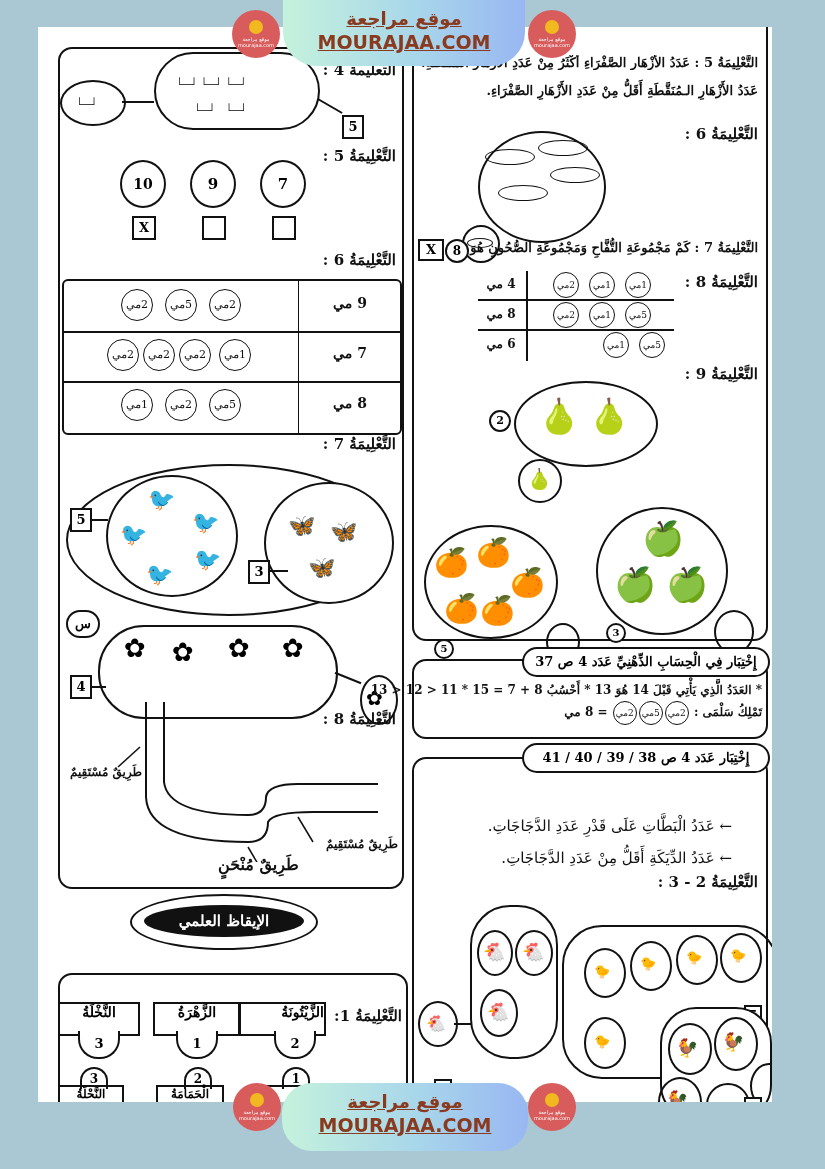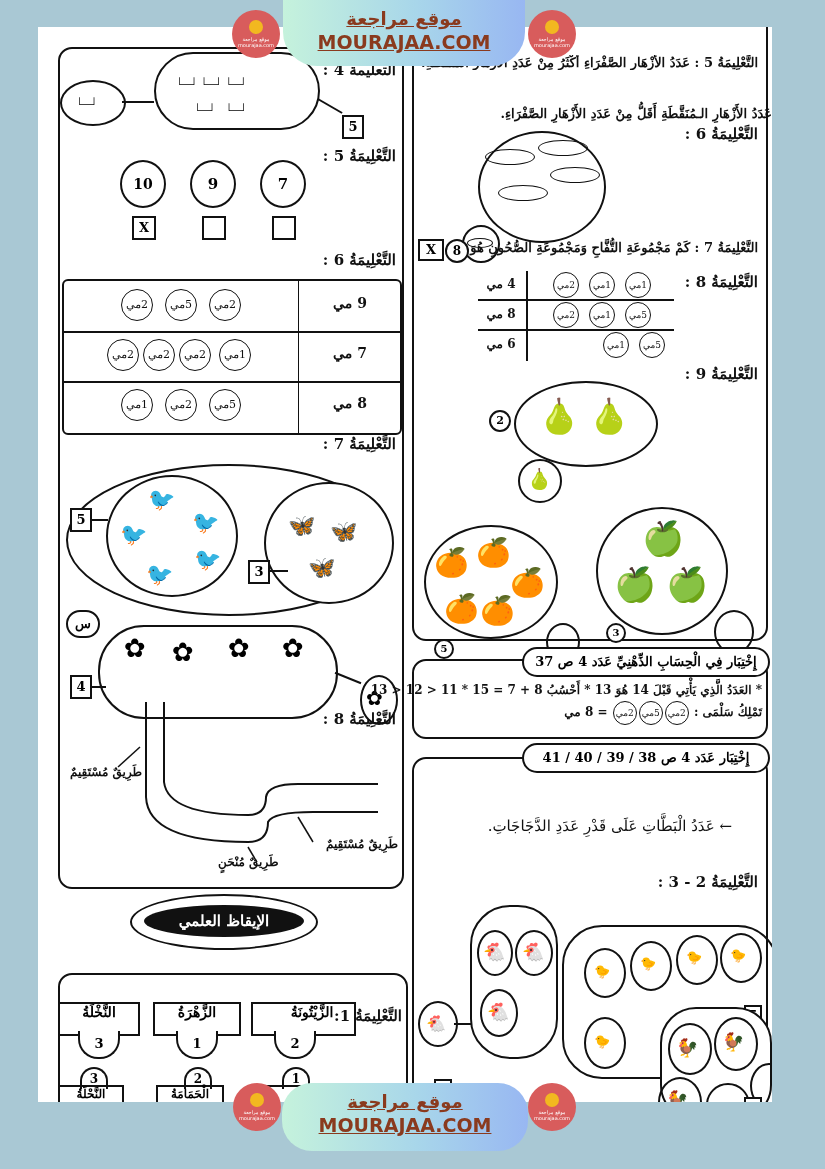--- a/index.html
+++ b/index.html
@@ -98,45 +98,45 @@
   <div class="lbl" style="right:376px;top:683px;">التَّعْلِيمَةُ 8 :</div>
   <svg style="position:absolute;left:60px;top:675px;" width="280" height="160" viewBox="0 0 280 160">
     <path d="M48 0 V95 Q50 140 150 140 Q170 140 170 120 Q175 110 215 110 H280" fill="none" stroke="#111" stroke-width="2"></path>
     <path d="M66 0 V80 Q70 113 150 113 Q168 113 168 95 Q170 82 200 82 H280" fill="none" stroke="#111" stroke-width="2"></path>
     <path d="M42 45 L20 65" stroke="#111" stroke-width="1.5"></path>
     <path d="M200 115 L215 140" stroke="#111" stroke-width="1.5"></path>
     <path d="M150 145 L160 162" stroke="#111" stroke-width="1.5"></path>
   </svg>
   <div class="ar" style="position:absolute;left:32px;top:738px;font-size:12px;font-weight:bold;">طَرِيقٌ مُسْتَقِيمٌ</div>
   <div class="ar" style="position:absolute;left:288px;top:810px;font-size:12px;font-weight:bold;">طَرِيقٌ مُسْتَقِيمٌ</div>
-  <div class="ar" style="position:absolute;left:180px;top:828px;font-size:12px;font-weight:bold;text-align:right;">طَرِيقٌ مُنْحَنٍ</div>
+  <div class="ar" style="position:absolute;left:180px;top:828px;font-size:16px;font-weight:bold;text-align:right;">طَرِيقٌ مُنْحَنٍ</div>
 
   <div style="position:absolute;left:92px;top:867px;width:184px;height:52px;border:2px solid #111;border-radius:50%;background:#fff;">
     <div style="margin:9px auto;width:160px;height:32px;border-radius:50%;background:#111;color:#fff;font:bold 15px 'DejaVu Serif',serif;text-align:center;line-height:32px;direction:rtl;">الإيقاظ العلمي</div>
   </div>
 
   <div class="box" style="left:20px;top:946px;width:346px;height:160px;"></div>
   <div class="lbl" style="right:370px;top:980px;">التَّعْلِيمَةُ 1:</div>
-  <div style="position:absolute;left:213px;top:975px;width:84px;height:30px;border:2px solid #111;text-align:center;line-height:30px;font:bold 14px 'DejaVu Serif',serif;direction:rtl;padding-left:17px;">الزَّيْتُونَةُ</div>
+  <div style="position:absolute;left:200px;top:975px;width:84px;height:30px;border:2px solid #111;text-align:right;line-height:30px;font:bold 14px 'DejaVu Serif',serif;direction:rtl;">الزَّيْتُونَةُ</div>
   <div style="position:absolute;left:115px;top:975px;width:84px;height:30px;border:2px solid #111;text-align:center;line-height:30px;font:bold 14px 'DejaVu Serif',serif;direction:rtl;">الزَّهْرَةُ</div>
   <div style="position:absolute;left:20px;top:975px;width:78px;height:30px;border:2px solid #111;text-align:center;line-height:30px;font:bold 14px 'DejaVu Serif',serif;direction:rtl;">النَّخْلَةُ</div>
   <div class="circ" style="left:236px;top:1004px;width:38px;height:26px;line-height:26px;font-size:13px;border-top:none;border-radius:0 0 20px 20px;">2</div>
   <div class="circ" style="left:138px;top:1004px;width:38px;height:26px;line-height:26px;font-size:13px;border-top:none;border-radius:0 0 20px 20px;">1</div>
   <div class="circ" style="left:40px;top:1004px;width:38px;height:26px;line-height:26px;font-size:13px;border-top:none;border-radius:0 0 20px 20px;">3</div>
   <div class="circ" style="left:244px;top:1040px;width:24px;height:20px;line-height:20px;font-size:12px;border-bottom:none;border-radius:14px 14px 0 0;">1</div>
   <div class="circ" style="left:146px;top:1040px;width:24px;height:20px;line-height:20px;font-size:12px;border-bottom:none;border-radius:14px 14px 0 0;">2</div>
   <div class="circ" style="left:42px;top:1040px;width:24px;height:20px;line-height:20px;font-size:12px;border-bottom:none;border-radius:14px 14px 0 0;">3</div>
   <div style="position:absolute;left:218px;top:1058px;width:76px;height:24px;border:2px solid #111;text-align:center;line-height:24px;font:bold 12px 'DejaVu Serif',serif;direction:rtl;">...</div>
   <div style="position:absolute;left:118px;top:1058px;width:64px;height:24px;border:2px solid #111;text-align:center;line-height:24px;font:bold 12px 'DejaVu Serif',serif;direction:rtl;">الْحَمَامَةُ</div>
   <div style="position:absolute;left:20px;top:1058px;width:62px;height:24px;border:2px solid #111;text-align:center;line-height:24px;font:bold 12px 'DejaVu Serif',serif;direction:rtl;">النَّحْلَةُ</div>
 
   <div class="box" style="left:374px;top:-20px;width:352px;height:630px;"></div>
 
   <div class="ar" style="position:absolute;right:14px;top:28px;font-size:13px;font-weight:bold;white-space:nowrap;width:340px;overflow:hidden;">التَّعْلِيمَةُ 5 : عَدَدُ الأَزْهَارِ الصَّفْرَاءِ أَكْثَرُ مِنْ عَدَدِ الأَزْهَارِ المُنَقَّطَةِ.</div>
-  <div class="ar" style="position:absolute;right:0;top:56px;font-size:13px;font-weight:bold;white-space:nowrap;margin-top:23px;">عَدَدُ الأَزْهَارِ الـمُنَقَّطَةِ أَقَلُّ مِنْ عَدَدِ الأَزْهَارِ الصَّفْرَاءِ.</div>
+  <div class="ar" style="position:absolute;right:14px;top:56px;font-size:13px;font-weight:bold;white-space:nowrap;">عَدَدُ الأَزْهَارِ الـمُنَقَّطَةِ أَقَلُّ مِنْ عَدَدِ الأَزْهَارِ الصَّفْرَاءِ.</div>
 
   <div class="lbl" style="right:14px;top:98px;">التَّعْلِيمَةُ 6 :</div>
   <div class="ell" style="left:440px;top:104px;width:124px;height:108px;"></div>
   <div class="ell" style="left:447px;top:122px;width:48px;height:14px;border-width:1.5px;"></div>
   <div class="ell" style="left:500px;top:113px;width:48px;height:14px;border-width:1.5px;"></div>
   <div class="ell" style="left:512px;top:140px;width:48px;height:14px;border-width:1.5px;"></div>
   <div class="ell" style="left:460px;top:158px;width:48px;height:14px;border-width:1.5px;"></div>
   <div class="ell" style="left:424px;top:198px;width:34px;height:34px;"></div>
   <div class="ell" style="left:429px;top:211px;width:24px;height:8px;border-width:1.5px;"></div>
 
@@ -190,20 +190,21 @@
   <div class="ar" style="position:absolute;right:10px;top:656px;font-size:12px;font-weight:bold;white-space:nowrap;">* العَدَدُ الَّذِي يَأْتِي قَبْلَ 14 هُوَ 13  * أَحْسُبُ 8 + 7 = 15  * 11 &lt; 12 &lt; 13</div>
   <div class="ar" style="position:absolute;right:10px;top:674px;font-size:12px;font-weight:bold;white-space:nowrap;">
     <span>تَمْلِكُ سَلْمَى :</span>
     <span class="coin" style="width:22px;height:22px;line-height:22px;font-size:9px;margin:0 1px;">2مي</span><span class="coin" style="width:22px;height:22px;line-height:22px;font-size:9px;margin:0 1px;">5مي</span><span class="coin" style="width:22px;height:22px;line-height:22px;font-size:9px;margin:0 1px;">2مي</span>
     <span>= 8 مي</span>
   </div>
 
   <div class="box" style="left:374px;top:730px;width:352px;height:380px;"></div>
   <div class="hdr-pill" style="left:484px;top:716px;width:244px;height:26px;line-height:26px;">إِخْتِبَار عَدَد 4 ص 38 / 39 / 40 / 41</div>
   <div class="ar" style="position:absolute;right:40px;top:790px;font-size:15px;white-space:nowrap;">← عَدَدُ الْبَطَّاتِ عَلَى قَدْرِ عَدَدِ الدَّجَاجَاتِ.</div>
+  <div class="ar" style="position:absolute;right:40px;top:822px;font-size:15px;white-space:nowrap;">← عَدَدُ الدِّيَكَةِ أَقَلُّ مِنْ عَدَدِ الدَّجَاجَاتِ.</div>
   <div class="lbl" style="right:14px;top:846px;">التَّعْلِيمَةُ 2 - 3 :</div>
 
   <div class="ell" style="left:432px;top:878px;width:84px;height:150px;border-radius:40px;"></div>
   <div class="ell" style="left:439px;top:903px;width:32px;height:42px;"></div>
   <div class="ell" style="left:477px;top:903px;width:34px;height:42px;"></div>
   <div class="ell" style="left:442px;top:962px;width:34px;height:44px;"></div>
   <div class="fig" style="left:445px;top:914px;font-size:18px;">🐔</div>
   <div class="fig" style="left:484px;top:914px;font-size:18px;">🐔</div>
   <div class="fig" style="left:449px;top:974px;font-size:18px;">🐔</div>
   <div class="ell" style="left:380px;top:974px;width:36px;height:42px;"></div>

